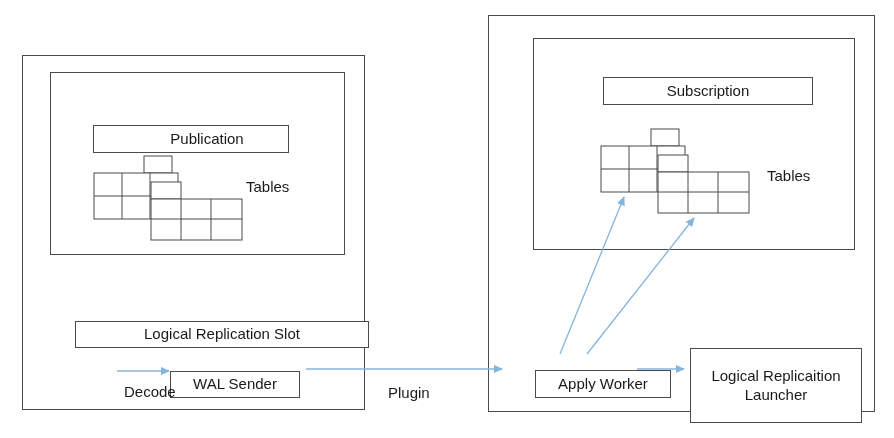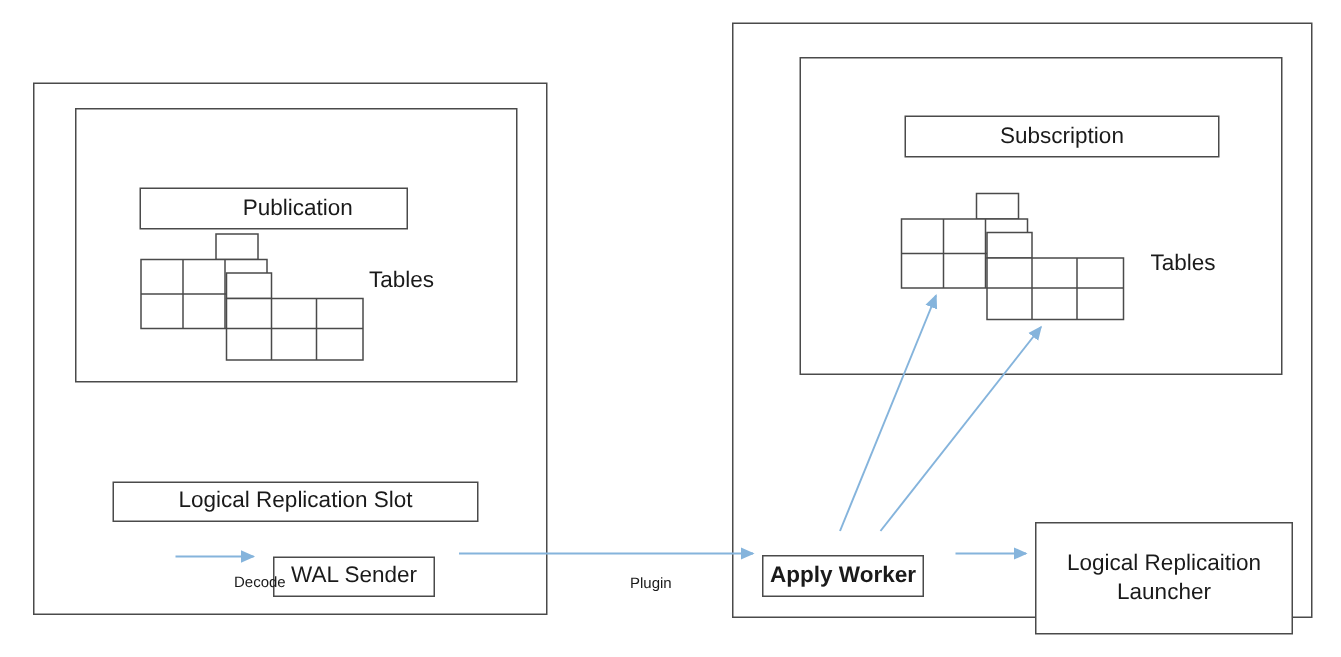--- a/index.html
+++ b/index.html
@@ -23,42 +23,42 @@
     display: flex;
     align-items: center;
     justify-content: center;
     font-size: 15px;
     text-align: center;
     line-height: 1.25;
     padding: 2px 4px;
     margin-top: 15px;
   }
   .plain-label { position: absolute; font-size: 15px; }
-  .small-label { position: absolute; font-size: 10px; margin-left: 32px; }
+  .small-label { position: absolute; font-size: 15px; }
   .icon-svg { position: absolute; }
   .tbl { stroke: var(--border, #4a4a4a); stroke-width: 1; fill: #ffffff; }
   .arrows {
     position: absolute;
     left: 0; top: 0;
     width: 894px; height: 438px;
     pointer-events: none;
   }
   .arrows line { stroke: var(--arrow, #85b4dc); stroke-width: 1.3; fill: none; }
   .arrowhead { fill: var(--arrow, #85b4dc); }
 </style>
 </head>
 <body>
 
 <div class="canvas">
 
   <div class="box container-box" style="left:22px; top:55px; width:343px; height:355px;"></div>
 
   <div class="box container-box" style="left:50px; top:72px; width:295px; height:183px;"></div>
 
-  <div class="box label-box" style="left:93px; top:110px; width:179px; height:28px;padding-left:36px;">
+  <div class="box label-box" style="left:93px; top:110px; width:196px; height:28px;padding-left:36px;">
     <span>Publication</span>
   </div>
 
   <svg class="icon-svg" width="150" height="86" viewBox="0 0 150 86" style="left:93px; top:155px;">
     <g>
       <rect class="tbl" x="51" y="1" width="28" height="17"></rect>
       <rect class="tbl" x="1" y="18" width="84" height="46"></rect>
       <line class="tbl" x1="29" y1="18" x2="29" y2="64"></line>
       <line class="tbl" x1="57" y1="18" x2="57" y2="64"></line>
       <line class="tbl" x1="1" y1="41" x2="85" y2="41"></line>
@@ -68,26 +68,26 @@
       <rect class="tbl" x="58" y="44" width="91" height="41"></rect>
       <line class="tbl" x1="88" y1="44" x2="88" y2="85"></line>
       <line class="tbl" x1="118" y1="44" x2="118" y2="85"></line>
       <line class="tbl" x1="58" y1="64" x2="149" y2="64"></line>
     </g>
   </svg>
 
   <div class="plain-label" style="left:246px; top:178px;">Tables</div>
 
 
-  <div class="box label-box" style="left:75px; top:306px; width:244px; height:27px;">
+  <div class="box label-box" style="left:75px; top:306px; width:294px; height:27px;">
     <span>Logical Replication Slot</span>
   </div>
 
 
-  <div class="box label-box" style="left:182px; top:356px; width:108px; height:27px;">
+  <div class="box label-box" style="left:170px; top:356px; width:130px; height:27px;">
     <span>WAL Sender</span>
   </div>
 
   <div class="small-label" style="left:124px; top:383px;">Decode</div>
 
   <div class="small-label" style="left:388px; top:384px;">Plugin</div>
 
   <div class="box container-box" style="left:488px; top:15px; width:387px; height:397px;"></div>
 
   <div class="box container-box" style="left:533px; top:38px; width:322px; height:212px;"></div>
@@ -108,21 +108,21 @@
       <rect class="tbl" x="58" y="27" width="30" height="17"></rect>
       <rect class="tbl" x="58" y="44" width="91" height="41"></rect>
       <line class="tbl" x1="88" y1="44" x2="88" y2="85"></line>
       <line class="tbl" x1="118" y1="44" x2="118" y2="85"></line>
       <line class="tbl" x1="58" y1="64" x2="149" y2="64"></line>
     </g>
   </svg>
 
   <div class="plain-label" style="left:767px; top:167px;">Tables</div>
 
-  <div class="box label-box" style="left:508px; top:355px; width:108px; height:28px;font-weight:bold;">
+  <div class="box label-box" style="left:535px; top:355px; width:136px; height:28px;">
     <span>Apply Worker</span>
   </div>
 
   <div class="box label-box" style="left:690px; top:333px; width:172px; height:75px;">
     <span>Logical Replicaition Launcher</span>
   </div>
 
   <svg class="arrows" viewBox="0 0 894 438">
     <defs>
       <marker id="ah" viewBox="0 0 10 10" refX="8" refY="5" markerWidth="8" markerHeight="8" orient="auto-start-reverse">

